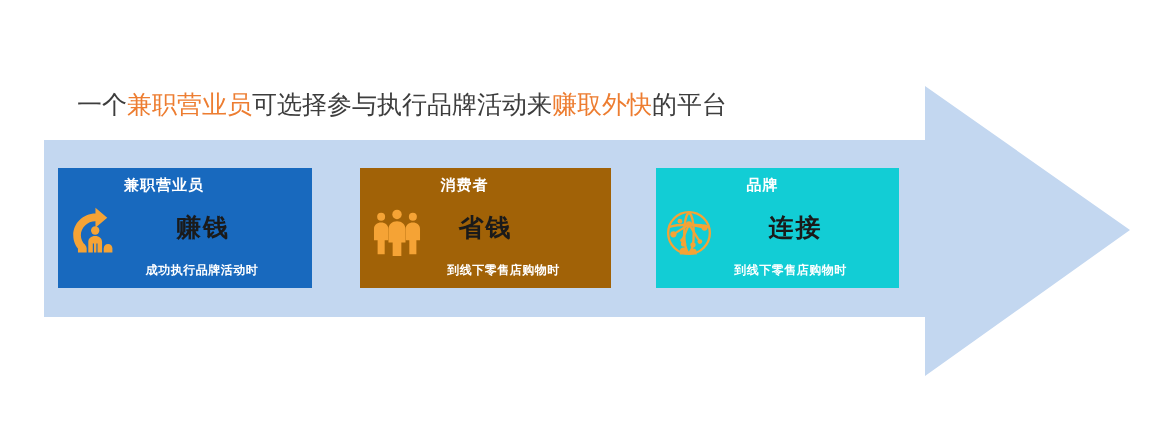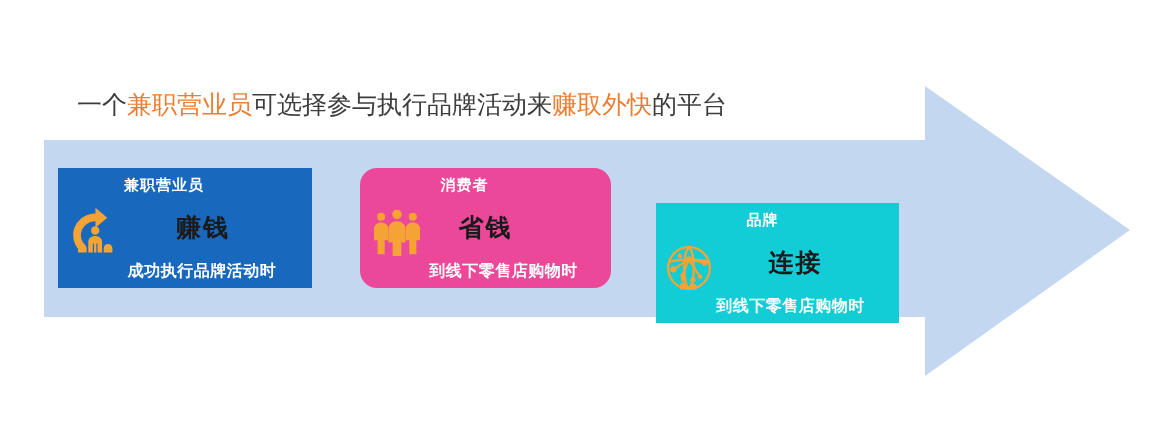--- a/index.html
+++ b/index.html
@@ -55,22 +55,22 @@
 
   
   .card {
     position: absolute;
     top: 168px;
     height: 120px;
     z-index: 20;
     box-sizing: border-box;
   }
   #card-0 { left: 58px;  width: 254px; background: #1869BE; }
-  #card-1 { left: 360px; width: 251px; background: #ec4899; border-radius: 17px; }
-  #card-2 { left: 656px; width: 243px; background: #12CDD5; margin-top: 35px; }
+  #card-1 { left: 360px; width: 251px; background: #a16207; }
+  #card-2 { left: 656px; width: 243px; background: #12CDD5; }
 
   .card-head {
     position: absolute;
     left: 0;
     right: 0;
     top: 7px;
     text-align: center;
     font-size: 15px;
     font-weight: 700;
     color: #ffffff;
@@ -96,21 +96,21 @@
   #card-0 .card-main { padding-left: 36px; }
   #card-1 .card-main { }
   #card-2 .card-main { padding-left: 36px; }
 
   .card-foot {
     position: absolute;
     left: 0;
     right: 0;
     bottom: 7px;
     text-align: center;
-    font-size: 16px;
+    font-size: 12px;
     font-weight: 700;
     color: #ffffff;
     line-height: 21px;
     letter-spacing: 0.5px;
   }
   #card-0 .card-foot { padding-left: 34px; }
   #card-1 .card-foot { padding-left: 36px; }
   #card-2 .card-foot { padding-left: 26px; }
 
   .card-icon {

